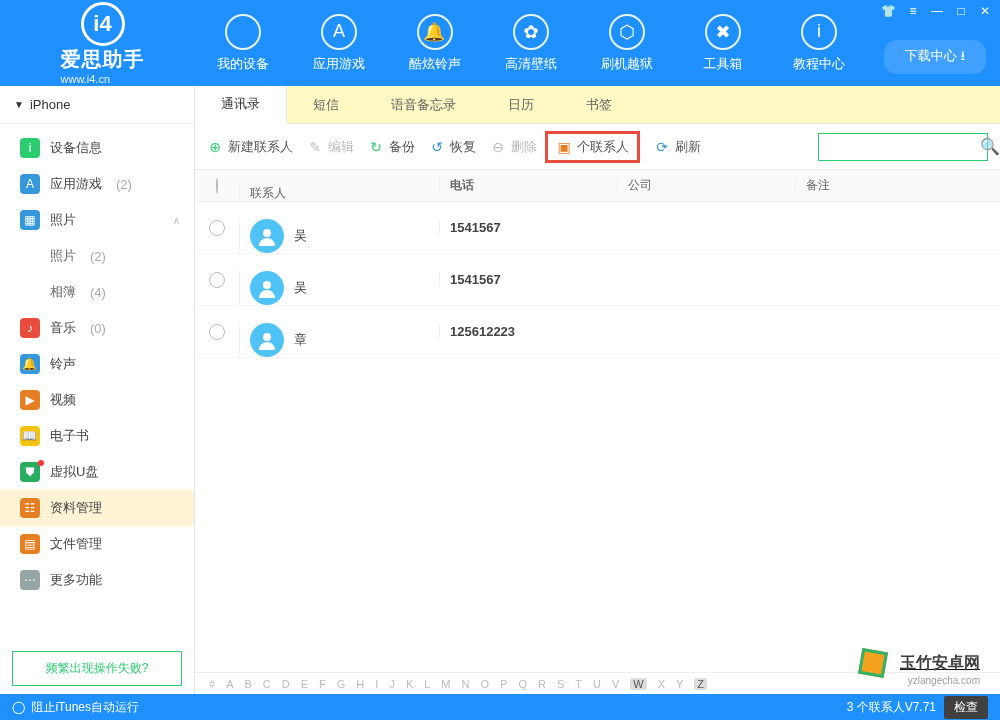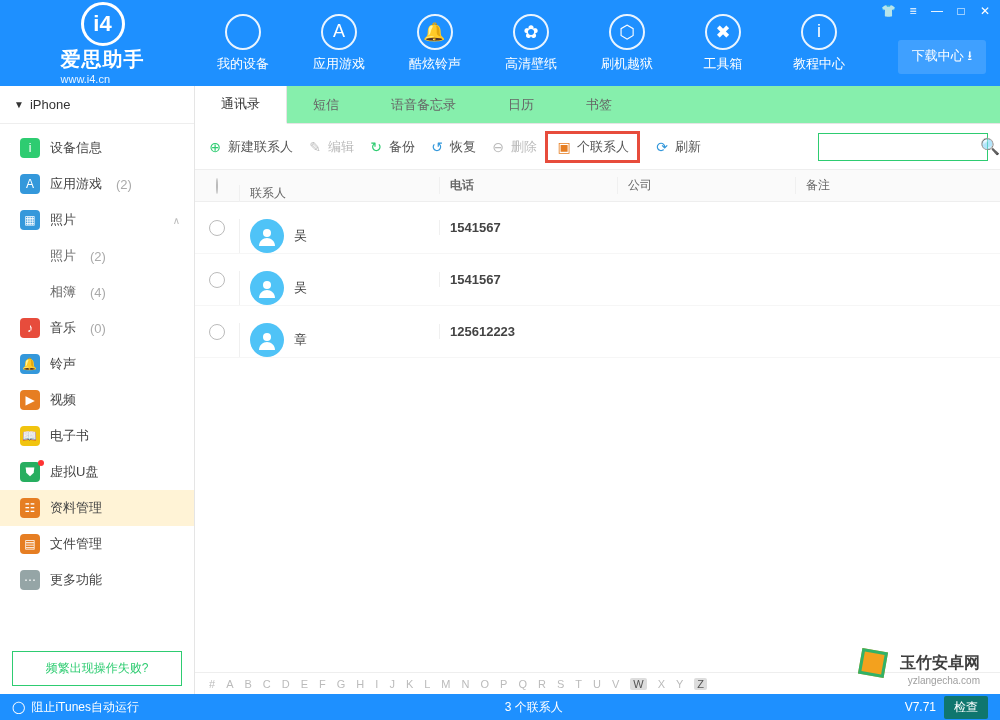--- a/index.html
+++ b/index.html
@@ -8,36 +8,36 @@
 .logo-wrap { display:flex; align-items:center; width:185px;flex-direction:column; }
 .logo-circle { width:44px; height:44px; border:3px solid #fff; border-radius:50%; display:flex; align-items:center; justify-content:center; font-size:22px; font-weight:bold; }
 .logo-text { margin-left:0; }
 .logo-text .big{ font-size:20px; font-weight:bold; letter-spacing:1px;}
 .logo-text .small{ font-size:11px; opacity:.9;}
 .topnav { display:flex; flex:1; gap:0; }
 .topnav-item { width:96px; text-align:center; cursor:pointer; font-size:13px; }
 .topnav-item .ico { width:36px; height:36px; border:2px solid rgba(255,255,255,.9); border-radius:50%; margin:0 auto 5px; display:flex; align-items:center; justify-content:center; font-size:18px; }
 .winbtns { position:absolute; top:4px; right:6px; display:flex; gap:6px; }
 .winbtns span{ width:18px; height:14px; display:flex; align-items:center; justify-content:center; font-size:12px; cursor:pointer; color:#fff;}
-.dl-btn { position:absolute; top:40px; right:14px; background:rgba(255,255,255,.15); padding:6px 14px; border-radius:3px; font-size:13px; cursor:pointer;}
+.dl-btn { position:absolute; top:40px; right:14px; background:rgba(255,255,255,.15); padding:6px 21px; border-radius:13px; font-size:13px; cursor:pointer;}
 .main { display:flex; height:608px; }
 .sidebar { width:195px; border-right:1px solid #e5e5e5; display:flex; flex-direction:column; }
 .device-hdr { height:38px; display:flex; align-items:center; padding:0 14px; font-size:13px; color:#333; border-bottom:1px solid #eee;}
 .device-hdr .chev{ margin-right:6px; font-size:10px;}
 .side-list{ flex:1; overflow:auto; padding-top:6px;}
 .side-item{ height:36px; display:flex; align-items:center; padding-left:20px; font-size:13px; color:#444; cursor:pointer; gap:10px; position:relative;}
 .side-item.sub{ padding-left:50px; color:#666;}
 .side-item.sel{ background:#fff3d6;}
 .side-item .cnt{ color:#aaa; margin-left:4px;}
 .side-item .dot{ width:6px;height:6px;background:#f33;border-radius:50%;position:absolute;left:38px;top:6px;}
 .side-item .expand{ margin-left:auto; margin-right:14px; color:#bbb; font-size:10px;}
 .sic{ width:20px;height:20px;border-radius:4px;display:flex;align-items:center;justify-content:center;color:#fff;font-size:12px;}
 .help-box{ margin:8px 12px; border:1px solid #2ecc71; color:#2ecc71; text-align:center; padding:8px 4px; font-size:12px; cursor:pointer;}
 .content{ flex:1; display:flex; flex-direction:column; position:relative;}
-.tabs{ height:38px; display:flex; border-bottom:1px solid #e5e5e5; background:#86efac;}
+.tabs{ height:38px; display:flex; border-bottom:1px solid #e5e5e5; background:#fef9c3;}
 .tab{ padding:0 26px; display:flex; align-items:center; font-size:13px; color:#666; cursor:pointer;}
 .tab.active{ background:#fff; color:#333; border-bottom:2px solid #fff; margin-bottom:-1px; border-right:1px solid #e5e5e5;}
 .toolbar{ height:46px; display:flex; align-items:center; padding:0 12px; gap:14px; border-bottom:1px solid #eee;}
 .tbtn{ display:flex; align-items:center; gap:5px; font-size:13px; color:#555; cursor:pointer;}
 .tbtn.dis{ color:#bbb;}
 .tbtn .ic{ width:16px;height:16px;display:flex;align-items:center;justify-content:center;font-size:14px;}
 .redbox{ border:3px solid #e74c3c; padding:4px 8px; margin-left:-6px;}
 .search{ margin-left:auto; width:170px; height:28px; border:1px solid #2ecc71; display:flex; align-items:center; padding:0 6px;}
 .search input{ flex:1; border:none; outline:none; font-size:12px;}
 .search .si{ color:#2ecc71;}
@@ -52,23 +52,23 @@
 .rows{ flex:1; overflow:auto;}
 .row{ height:52px; display:flex; align-items:center; font-size:13px; color:#444; border-bottom:1px solid #f6f6f6;}
 .row .col-ck{display:flex;justify-content:center;}
 .ck{ width:16px;height:16px;border:1px solid #bbb;border-radius:50%;}
 .avatar{ width:34px;height:34px;border-radius:50%; background:#4fc3f7; display:flex; align-items:center; justify-content:center; color:#fff; margin-right:10px;}
 .col-name{display:flex;align-items:center;margin-top:16px;}
 .alpha{ height:22px; border-top:1px solid #eee; display:flex; align-items:center; font-size:11px; color:#bbb; gap:11px; padding:0 14px;}
 .alpha .on{ background:#ddd; color:#555; padding:0 3px; border-radius:2px;}
 .status{ height:26px; background:#1e90ff; color:#fff; display:flex; align-items:center; font-size:12px; padding:0 12px;}
 .status .left{display:flex;align-items:center;gap:6px;}
-.status .mid{flex:1;text-align:center; padding-left:24px;}
-.status .btn{ background:#0f766e; padding:3px 10px; border-radius:2px; margin-left:8px; cursor:pointer;}
-.watermark{ position:absolute; right:20px; bottom:44px; display:flex; align-items:center; gap:14px; opacity:.95;}
+.status .mid{flex:1;text-align:right; padding-left:24px;}
+.status .btn{ background:#404040; padding:3px 10px; border-radius:2px; margin-left:8px; cursor:pointer;}
+.watermark{ position:absolute; right:20px; bottom:44px; display:flex; align-items:center; gap:14px; opacity:.95;text-decoration:underline;}
 .watermark .cube{ width:26px;height:26px;background:#f39c12; transform:rotate(10deg); border:3px solid #27ae60;}
 .watermark .t1{ font-size:16px; font-weight:bold; color:#333;}
 .watermark .t2{ font-size:10px; color:#999; position:absolute; right:0; bottom:-10px;}
 svg{display:block;}
 </style>
 </head>
 <body>
 
 <div class="header">
   <div class="logo-wrap">

